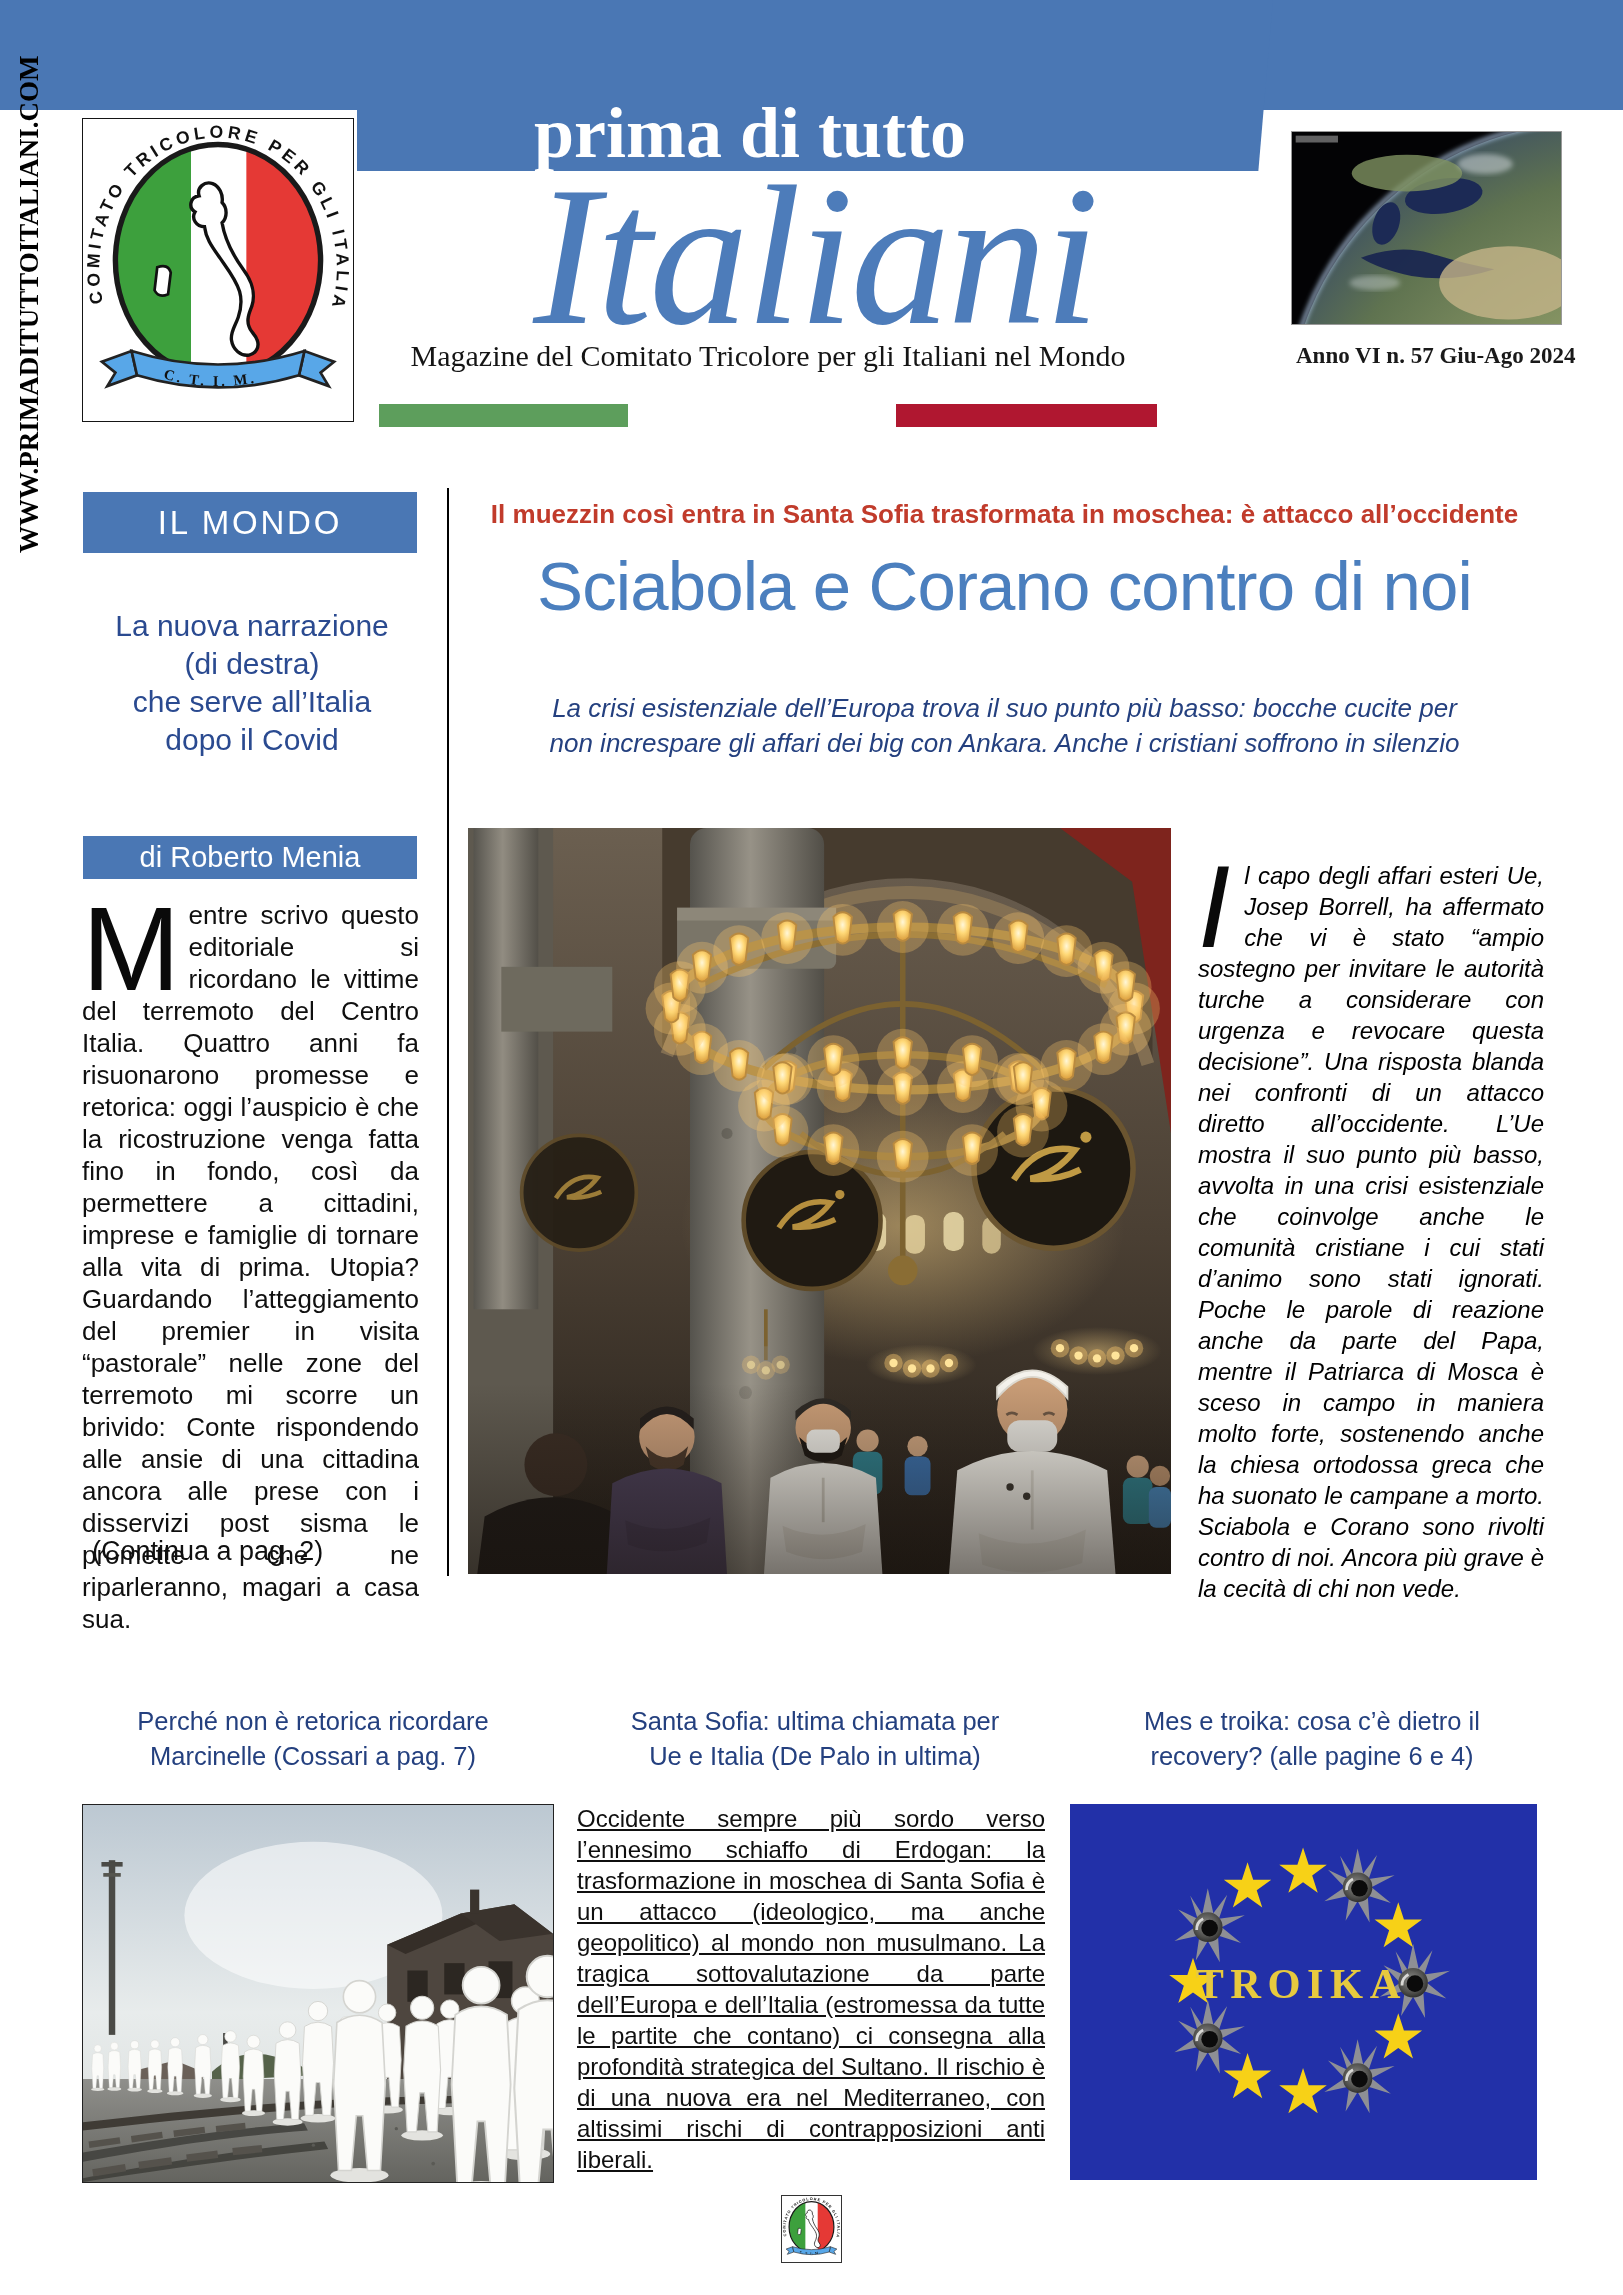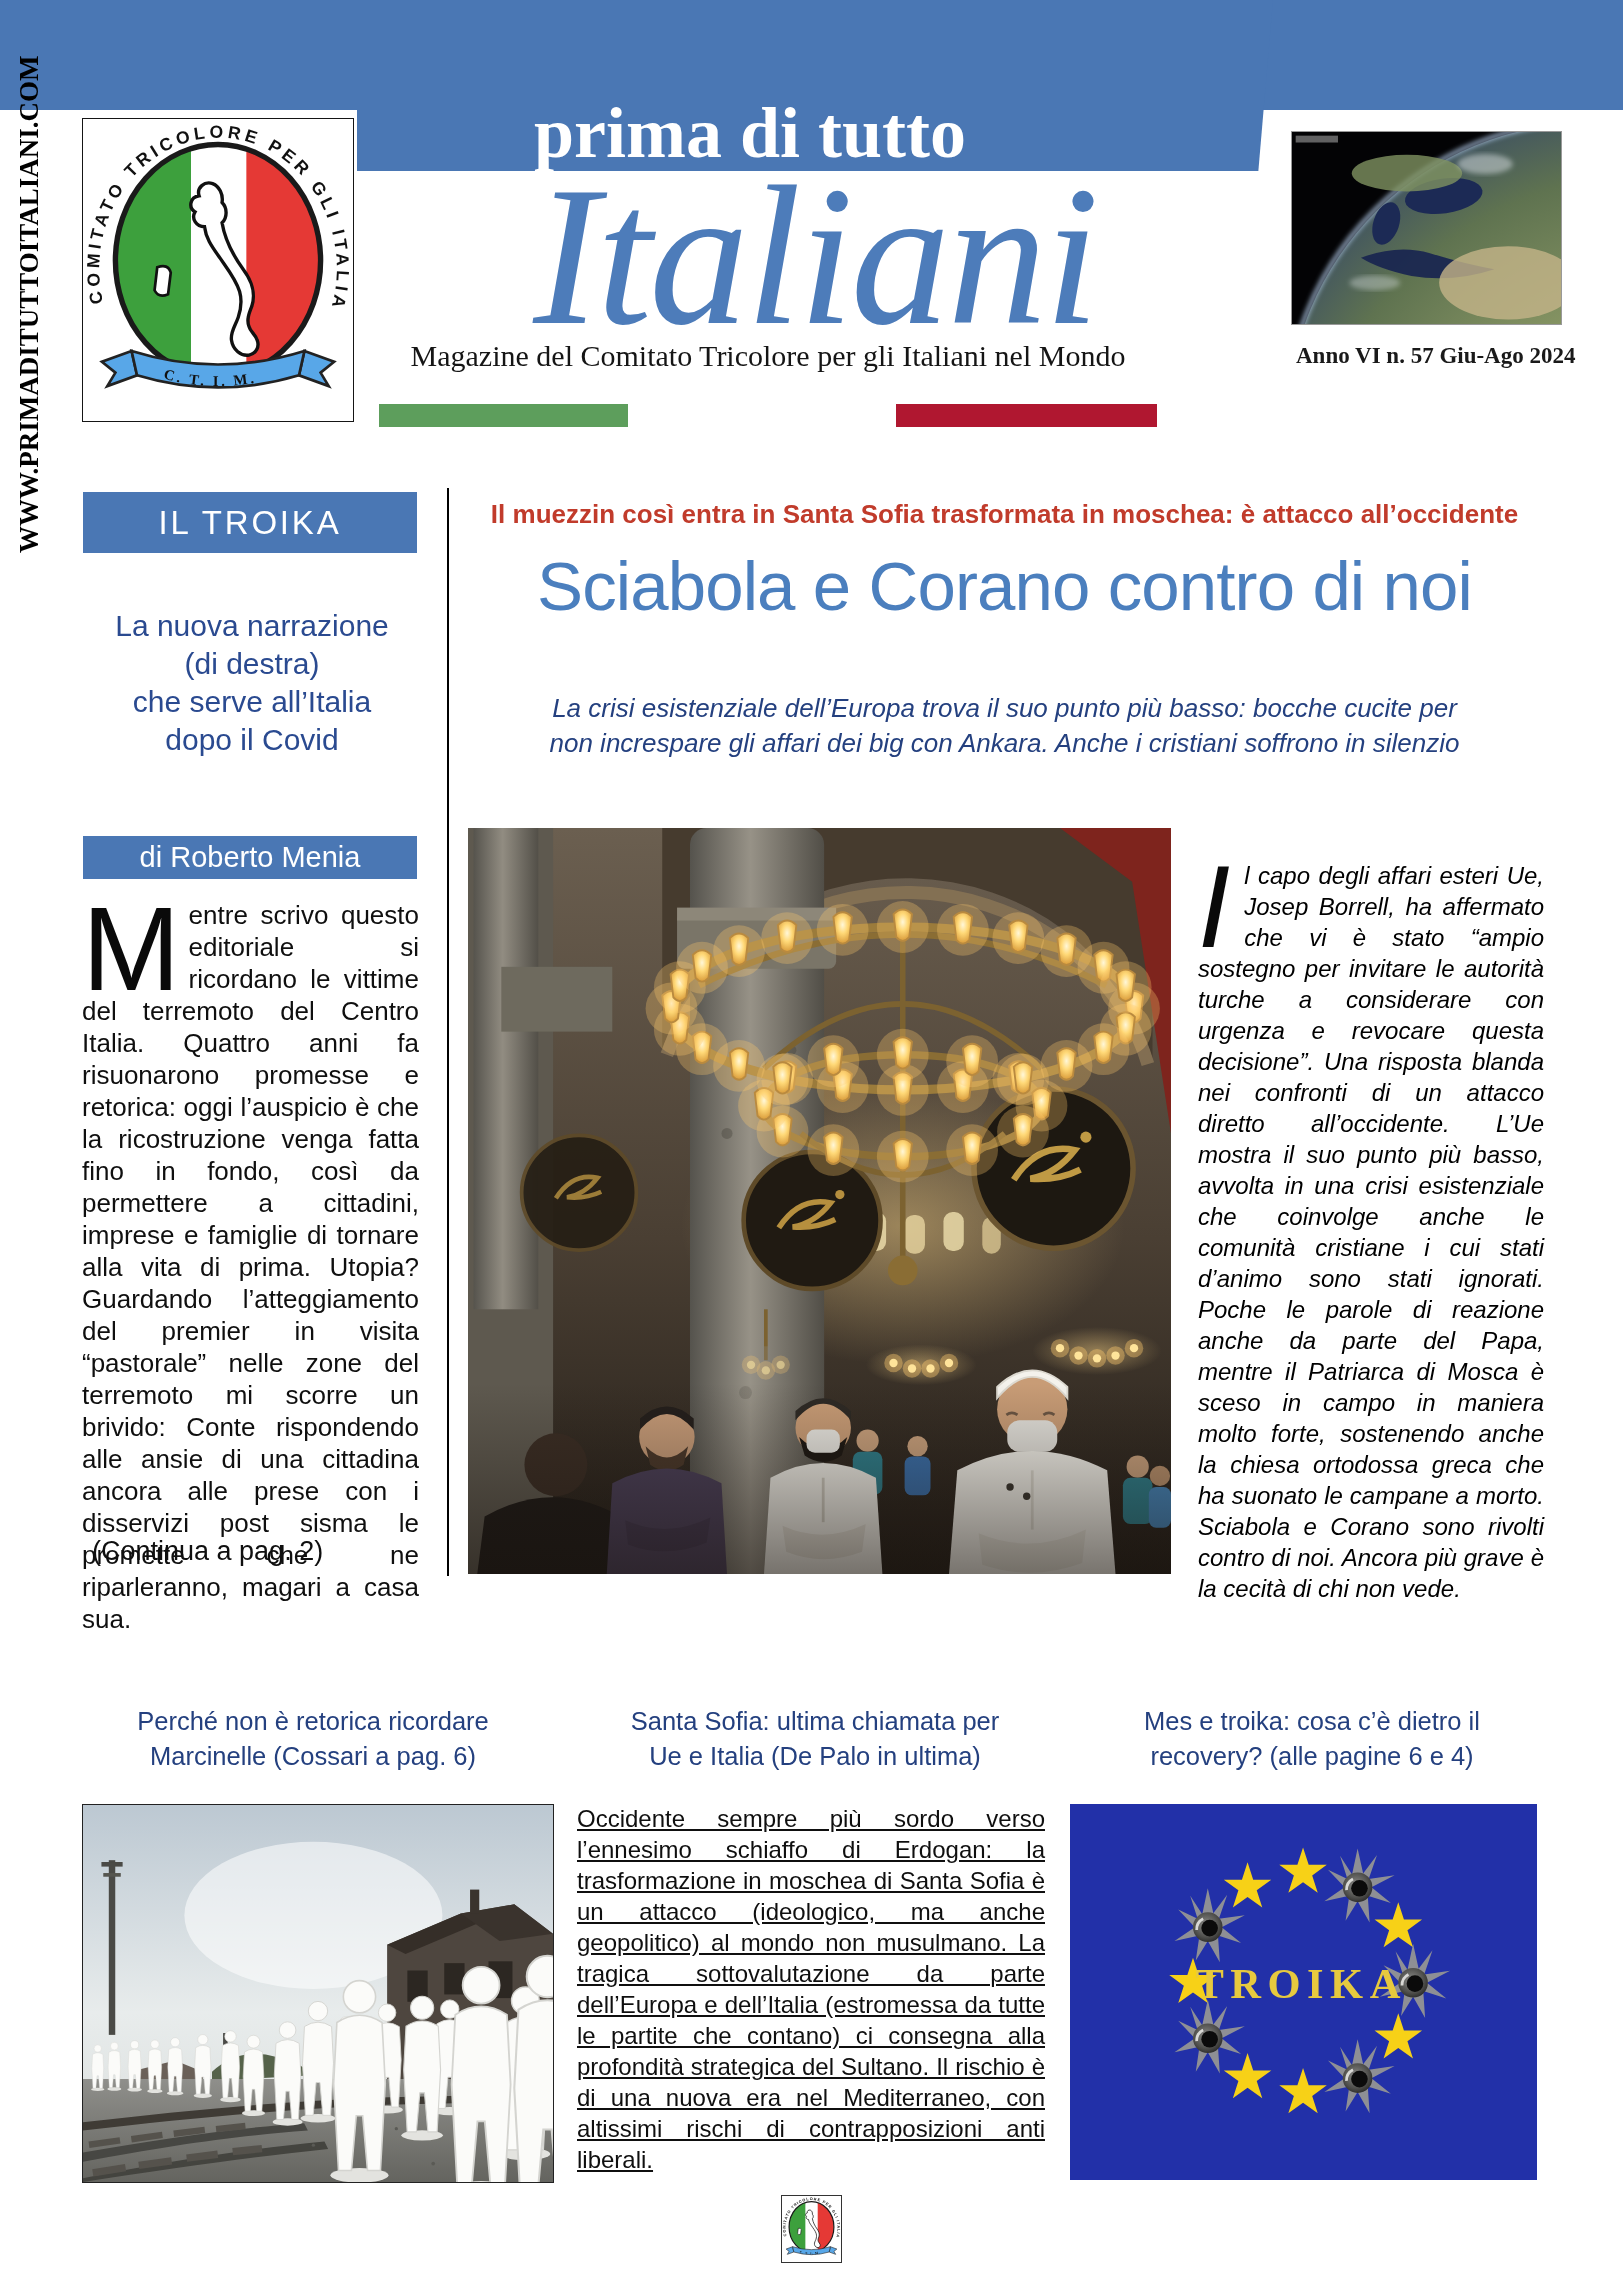--- a/index.html
+++ b/index.html
@@ -130,21 +130,21 @@
       <ellipse cx="470" cy="330" rx="150" ry="80" fill="#c4b488" opacity="0.8"></ellipse>
       <ellipse cx="250,"></ellipse>
       <ellipse cx="250" cy="90" rx="120" ry="40" fill="#7f9260" opacity="0.8"></ellipse>
       <ellipse cx="420" cy="70" rx="60" ry="22" fill="#e9eef2" opacity="0.45" filter="url(#blurE)"></ellipse>
       <ellipse cx="180" cy="330" rx="55" ry="16" fill="#e9eef2" opacity="0.35" filter="url(#blurE)"></ellipse>
       <rect x="8" y="8" width="92" height="15" fill="#8a8a8a" opacity="0.7"></rect>
     </svg>
   </div>
 
   <div class="abs divider"></div>
-  <div class="abs ilfondo">IL TROIKA</div>
+  <div class="abs ilfondo">IL MONDO</div>
   <div class="abs left-head">La nuova narrazione
 (di destra)
 che serve all’Italia
 dopo il Covid</div>
   <div class="abs byline">di Roberto Menia</div>
   <div class="abs left-body">
     <span class="dropcap-m">M</span><span>entre scrivo questo editoriale si ricordano le vittime del terremoto del Centro Italia. Quattro anni fa risuonarono promesse e retorica: oggi l’auspicio è che la ricostruzione venga fatta fino in fondo, così da permettere a cittadini, imprese e famiglie di tornare alla vita di prima. Utopia? Guardando l’atteggiamento del premier in visita “pastorale” nelle zone del terremoto mi scorre un brivido: Conte rispondendo alle ansie di una cittadina ancora alle prese con i disservizi post sisma le promette che ne riparleranno, magari a casa sua.</span>
   </div>
   <div class="abs continua">(Continua a pag. 2)</div>
 
@@ -317,21 +317,21 @@
 
       <rect x="0" y="600" width="760" height="206" fill="url(#vinG)"></rect>
     </svg>
   </div>
 
   <div class="abs right-col">
     <span class="dropcap-i">I</span><span>l capo degli affari esteri Ue, Josep Borrell, ha affermato che vi è stato “ampio sostegno per invitare le autorità turche a considerare con urgenza e revocare questa decisione”. Una risposta blanda nei confronti di un attacco diretto all’occidente. L’Ue mostra il suo punto più basso, avvolta in una crisi esistenziale che coinvolge anche le comunità cristiane i cui stati d’animo sono stati ignorati. Poche le parole di reazione anche da parte del Papa, mentre il Patriarca di Mosca è sceso in campo in maniera molto forte, sostenendo anche la chiesa ortodossa greca che ha suonato le campane a morto. Sciabola e Corano sono rivolti contro di noi. Ancora più grave è la cecità di chi non vede.</span>
   </div>
 
   <div class="abs teaser t1">Perché non è retorica ricordare
-Marcinelle (Cossari a pag. 6)</div>
+Marcinelle (Cossari a pag. 7)</div>
   <div class="abs teaser t2">Santa Sofia: ultima chiamata per
 Ue e Italia (De Palo in ultima)</div>
   <div class="abs teaser t3">Mes e troika: cosa c’è dietro il
 recovery? (alle pagine 6 e 4)</div>
 
   <div class="abs photo-marc">
     <svg viewBox="0 0 510 410" preserveAspectRatio="none">
       <defs>
         <linearGradient id="skyG" x1="0" y1="0" x2="0" y2="1">
           <stop offset="0%" stop-color="#bcc8d2"></stop>

